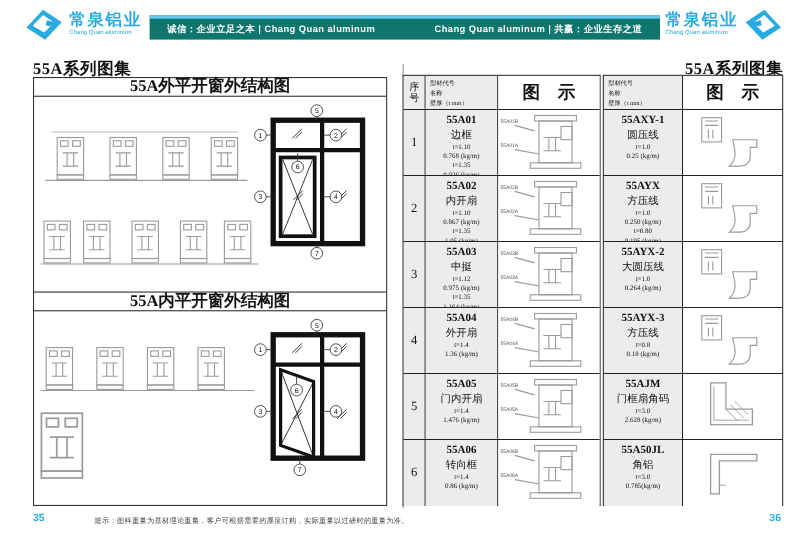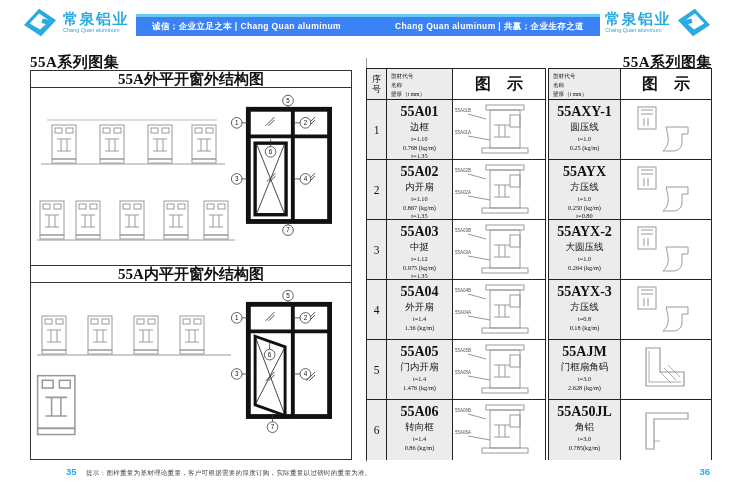--- a/index.html
+++ b/index.html
@@ -8,21 +8,21 @@
 
   
   .logo{position:absolute;top:8px;display:flex;align-items:center;gap:5px;}
   .logo-left{left:24px;}
   .logo-right{right:20px;flex-direction:row-reverse;}
   .logo-icon svg{display:block;}
   .logo-right .logo-icon svg{transform:scaleX(-1);}
   .logo-text{display:flex;flex-direction:column;line-height:1.05;}
   .logo-cn{font-size:15px;font-weight:bold;color:#29abe2;letter-spacing:1.5px;}
   .logo-en{font-size:5.5px;color:#29abe2;font-family:"Liberation Sans",sans-serif;}
-  .banner{position:absolute;left:136px;top:14px;width:464px;height:22px;background:#3b82f6;
+  .banner{position:absolute;left:136px;top:14px;width:464px;height:22px;background:#0f766e;
           border-top:3px solid #66c9ef;display:flex;justify-content:space-between;align-items:center;
           padding:0 16px;box-sizing:border-box;}
   .banner span{color:#fff;font-family:"Liberation Sans",sans-serif;font-size:8.5px;font-weight:bold;letter-spacing:.4px;}
 
   
   .page-title{position:absolute;top:53px;font-size:15px;font-weight:bold;letter-spacing:.5px;}
   .pt-left{left:30px;}
   .pt-right{right:18px;}
   .pages-divider{position:absolute;left:366px;top:58px;width:1px;height:404px;background:#9a9a9a;}
 
@@ -44,31 +44,31 @@
   .thead{height:31px;}
   .c{box-sizing:border-box;border-right:1px solid #222;overflow:hidden;}
   .crend{border-right:none !important;}
   .c-idx{width:20px;background:#ececec;display:flex;align-items:center;justify-content:center;font-size:11.5px;}
   .c-spec{width:66px;background:#ececec;text-align:center;padding-top:2px;}
   .t-right .c-spec{width:72px;}
   .c-fig{flex:1;background:#fff;position:relative;display:flex;align-items:center;justify-content:center;}
   .idx-head{font-size:9px;line-height:1.15;padding:0 5px;text-align:center;}
   .spec-head{font-size:5.6px;text-align:left;padding:3px 0 0 4px;line-height:1.6;white-space:pre-line;background:#ececec;}
   .fig-head{font-size:16px;letter-spacing:6px;font-weight:bold;padding-left:6px;}
-  .code{font-size:14px;font-weight:bold;margin-top:2px;}
+  .code{font-size:10px;font-weight:bold;margin-top:2px;}
   .name{font-size:9.5px;margin:1px 0 1px;}
   .specs{font-size:6.3px;line-height:1.35;white-space:pre-line;}
   .fig-label{position:absolute;font-size:4.5px;color:#555;font-family:"Liberation Sans",sans-serif;}
   .fl-b{left:2px;top:8px;}
   .fl-a{left:2px;top:30px;}
 
   
   .footer-note{position:absolute;left:86px;top:469px;font-size:6.5px;color:#444;letter-spacing:.3px;}
   .pageno{position:absolute;top:466px;font-weight:bold;font-size:9.5px;color:#29abe2;font-family:"Liberation Sans",sans-serif;}
-  .pn-left{left:30px;margin-left:36px;}
+  .pn-left{left:30px;}
   .pn-right{right:20px;}
 
   svg{overflow:visible;}
 </style>
 </head>
 <body>
 
 <svg width="0" height="0" style="position:absolute" aria-hidden="true">
   <defs>
     <g id="cl" stroke="#9a9a9a" fill="none" stroke-width="1">

